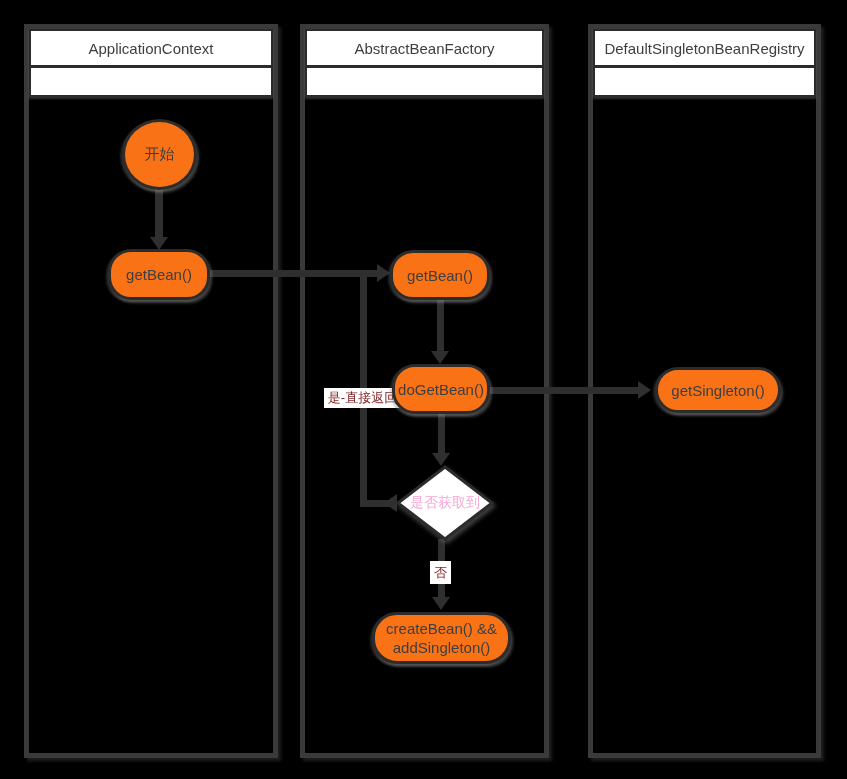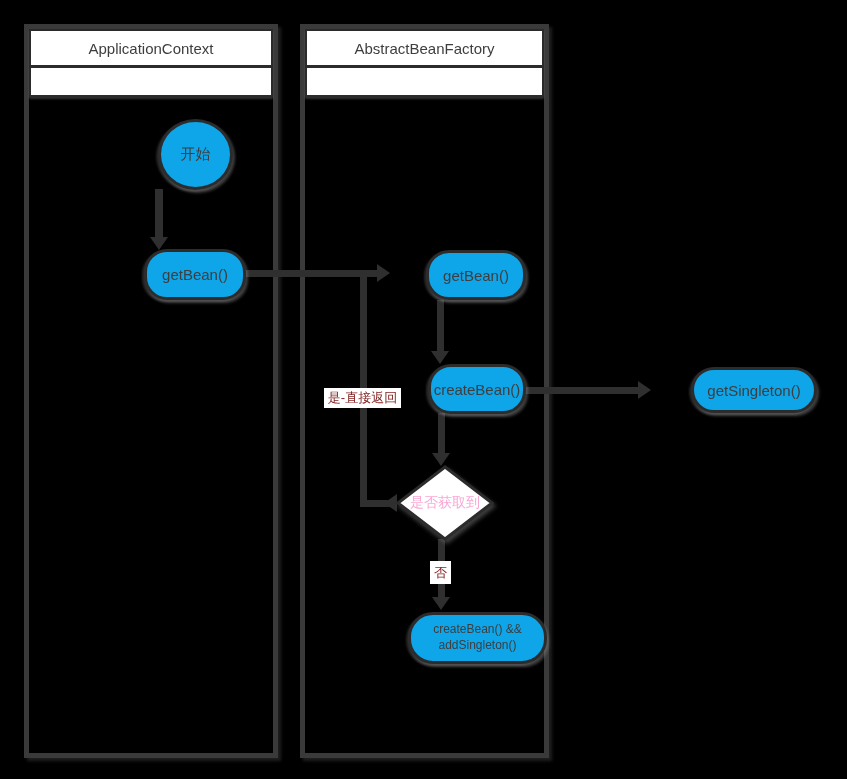--- a/index.html
+++ b/index.html
@@ -22,29 +22,28 @@
                box-shadow:0 2px 2px rgba(140,140,140,0.35); }
   .lane-title {
     height:34px; display:flex; align-items:center; justify-content:center;
     font-size:15px; color:#3e3e3e; background:#ffffff; border-bottom:3px solid #2b2b2b;
     white-space:nowrap;
   }
   .lane-sub { height:27px; background:#ffffff; }
 
   
   .node {
-    position:absolute; box-sizing:border-box; background:#0ea5e9;
+    position:absolute; box-sizing:border-box; background:#f97316;
     border:3px solid #2c2c2c; border-radius:23px;
     display:flex; align-items:center; justify-content:center;
     font-size:15px; color:#3e3e3e; text-align:center;
     box-shadow:2px 3px 3px rgba(140,140,140,0.45), -2px 2px 2px rgba(120,120,120,0.3);
-    margin-left:36px;
   }
   .node.circle { border-radius:50%; }
-  .node.multiline { font-size:12px; line-height:1.3; flex-direction:column; border-radius:25px; }
+  .node.multiline { font-size:15px; line-height:1.3; flex-direction:column; border-radius:25px; }
 
   .diamond-wrap { position:absolute; left:395px; top:465px; width:100px; height:76px;
                   filter:drop-shadow(2px 3px 2px rgba(140,140,140,0.45)); }
   .diamond-text {
     position:absolute; left:395px; top:465px; width:100px; height:76px;
     display:flex; align-items:center; justify-content:center;
     font-size:14px; color:#f9a8d4; white-space:nowrap;
   }
 
   
@@ -70,20 +69,26 @@
       <div class="lane-title">AbstractBeanFactory</div>
       <div class="lane-sub"></div>
     </div>
   </div>
   <div class="lane lane-1">
     <div class="lane-head">
       <div class="lane-title">ApplicationContext</div>
       <div class="lane-sub"></div>
     </div>
   </div>
+  <div class="lane lane-3">
+    <div class="lane-head">
+      <div class="lane-title">DefaultSingletonBeanRegistry</div>
+      <div class="lane-sub"></div>
+    </div>
+  </div>
 
   <div class="edge" style="left:155px; top:189px; width:8px; height:52px;"></div>
   <div class="arrow down" style="left:150px; top:237px;"></div>
 
   <div class="edge" style="left:208px; top:270px; width:172px; height:7px;"></div>
   <div class="arrow right" style="left:377px; top:264px;"></div>
 
   <div class="edge" style="left:360px; top:270px; width:7px; height:237px;"></div>
   <div class="edge" style="left:360px; top:500px; width:30px; height:7px;"></div>
   <div class="arrow left" style="left:384px; top:494px;"></div>
@@ -101,21 +106,21 @@
   <div class="edge" style="left:438px; top:539px; width:7px; height:63px;"></div>
   <div class="arrow down" style="left:432px; top:597px;"></div>
   <div class="edge-label" style="left:430px; top:561px; width:21px; height:23px;">否</div>
 
   <div class="node circle" style="left:122px; top:119px; width:75px; height:71px;">开始</div>
 
   <div class="node" style="left:108px; top:249px; width:102px; height:51px;">getBean()</div>
 
   <div class="node" style="left:390px; top:250px; width:100px; height:50px;">getBean()</div>
 
-  <div class="node" style="left:392px; top:364px; width:98px; height:50px;">createBean()</div>
+  <div class="node" style="left:392px; top:364px; width:98px; height:50px;">doGetBean()</div>
 
   <div class="node" style="left:655px; top:367px; width:126px; height:46px;">getSingleton()</div>
 
   <svg class="diamond-wrap" viewBox="0 0 100 76">
     <polygon points="50,2 97,38 50,74 3,38" fill="#ffffff" stroke="#2c2c2c" stroke-width="3"></polygon>
   </svg>
   <div class="diamond-text">是否获取到</div>
 
   <div class="node multiline" style="left:372px; top:612px; width:139px; height:52px;">
     <span>createBean() &amp;&amp;</span>

